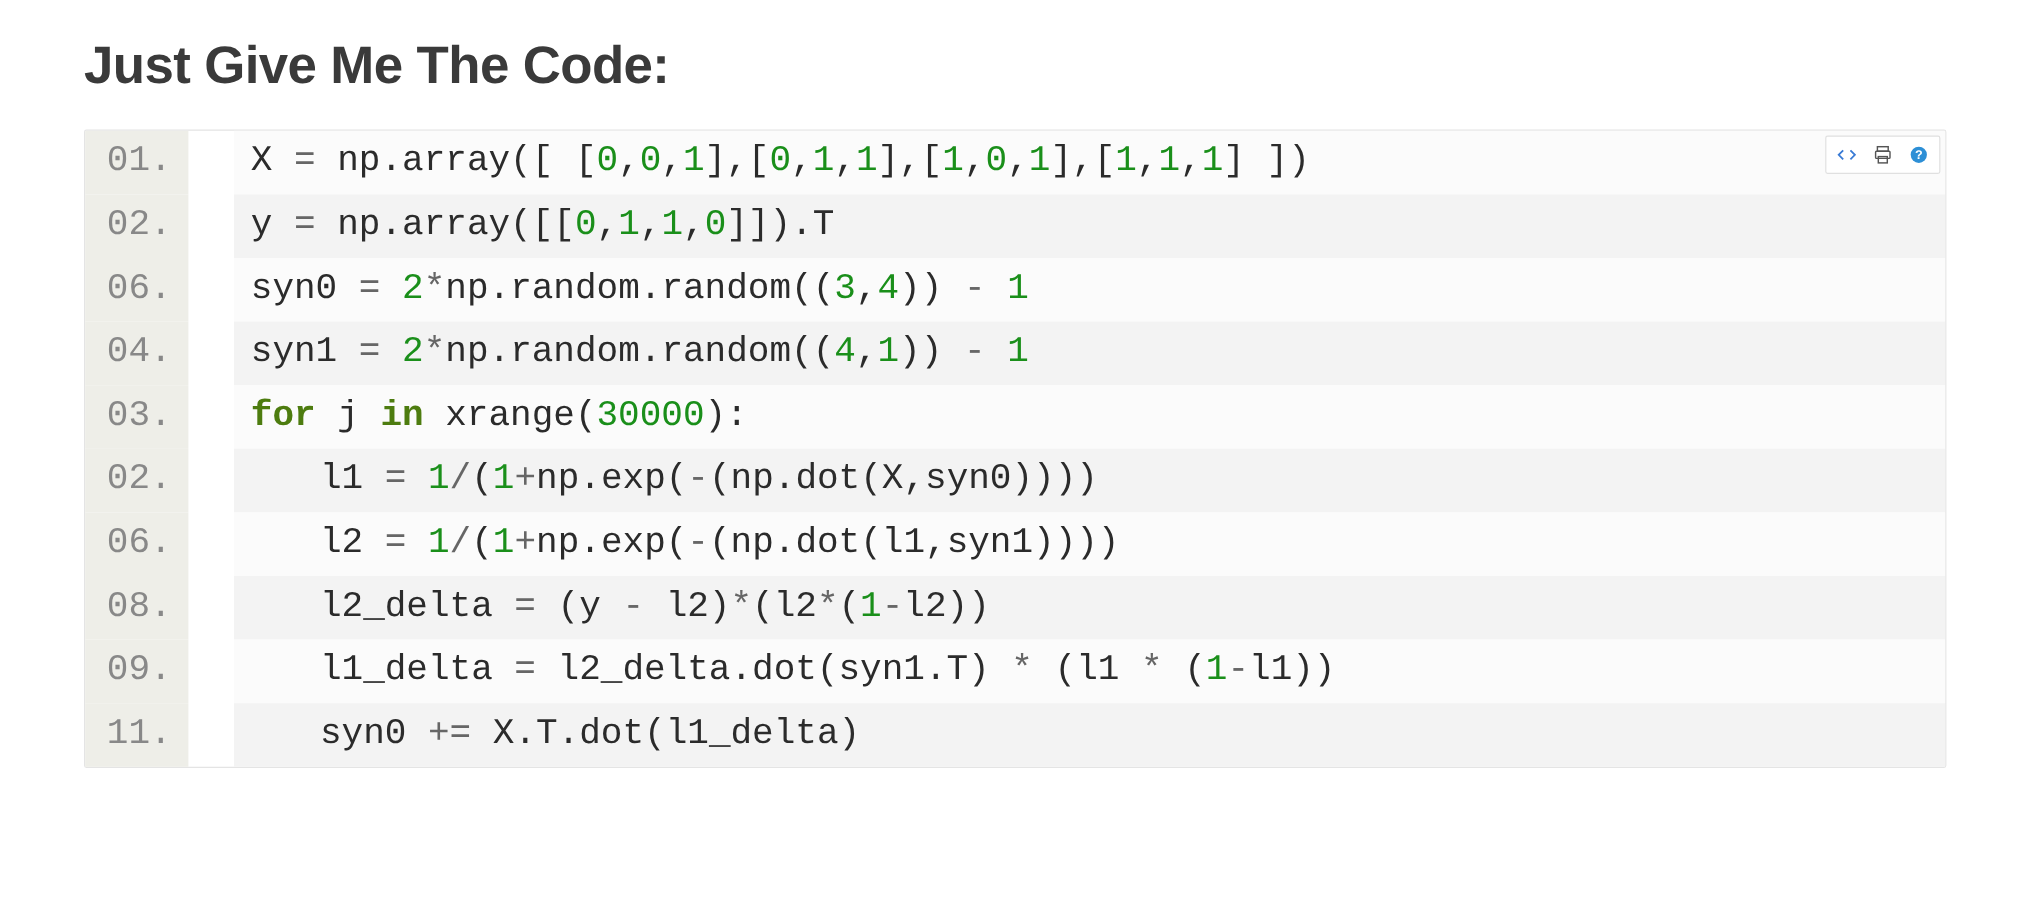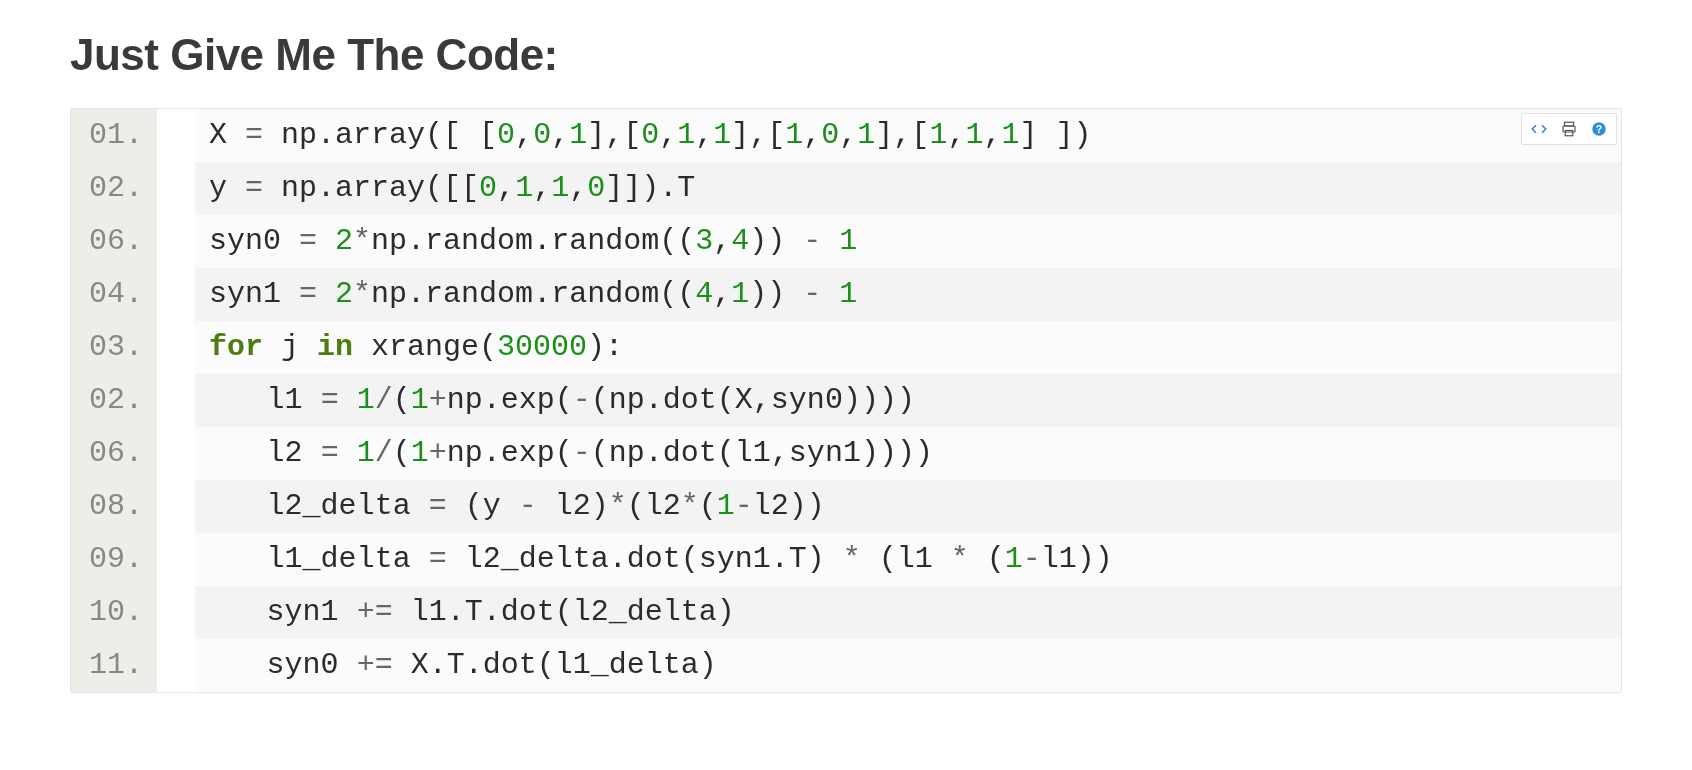--- a/index.html
+++ b/index.html
@@ -166,25 +166,20 @@
           <div class="gutter">08.</div>
           <div class="bar"></div>
           <div class="code-cell"><span class="indent"></span><span class="tk-id">l2_delta </span><span class="tk-op">=</span><span class="tk-id"> (y </span><span class="tk-op">-</span><span class="tk-id"> l2)</span><span class="tk-op">*</span><span class="tk-id">(l2</span><span class="tk-op">*</span><span class="tk-punc">(</span><span class="tk-num">1</span><span class="tk-op">-</span><span class="tk-id">l2))</span></div>
         </div>
         <div class="code-row">
           <div class="gutter">09.</div>
           <div class="bar"></div>
           <div class="code-cell"><span class="indent"></span><span class="tk-id">l1_delta </span><span class="tk-op">=</span><span class="tk-id"> l2_delta</span><span class="tk-punc">.</span><span class="tk-id">dot</span><span class="tk-id">(syn1</span><span class="tk-punc">.</span><span class="tk-id">T) </span><span class="tk-op">*</span><span class="tk-id"> (l1 </span><span class="tk-op">*</span><span class="tk-id"> (</span><span class="tk-num">1</span><span class="tk-op">-</span><span class="tk-id">l1))</span></div>
         </div>
         <div class="code-row">
-          <div class="gutter">10.</div>
-          <div class="bar"></div>
-          <div class="code-cell"><span class="indent"></span><span class="tk-id">syn1 </span><span class="tk-op">+</span><span class="tk-op">=</span><span class="tk-id"> l1</span><span class="tk-punc">.</span><span class="tk-id">T</span><span class="tk-punc">.</span><span class="tk-id">dot</span><span class="tk-punc">(l2_delta)</span></div>
-        </div>
-        <div class="code-row">
           <div class="gutter">11.</div>
           <div class="bar"></div>
           <div class="code-cell"><span class="indent"></span><span class="tk-id">syn0 </span><span class="tk-op">+</span><span class="tk-op">=</span><span class="tk-id"> X</span><span class="tk-punc">.</span><span class="tk-id">T</span><span class="tk-punc">.</span><span class="tk-id">dot</span><span class="tk-punc">(l1_delta)</span></div>
         </div>
       </div>
 
   </div>
 </div>
 
 </body></html>

